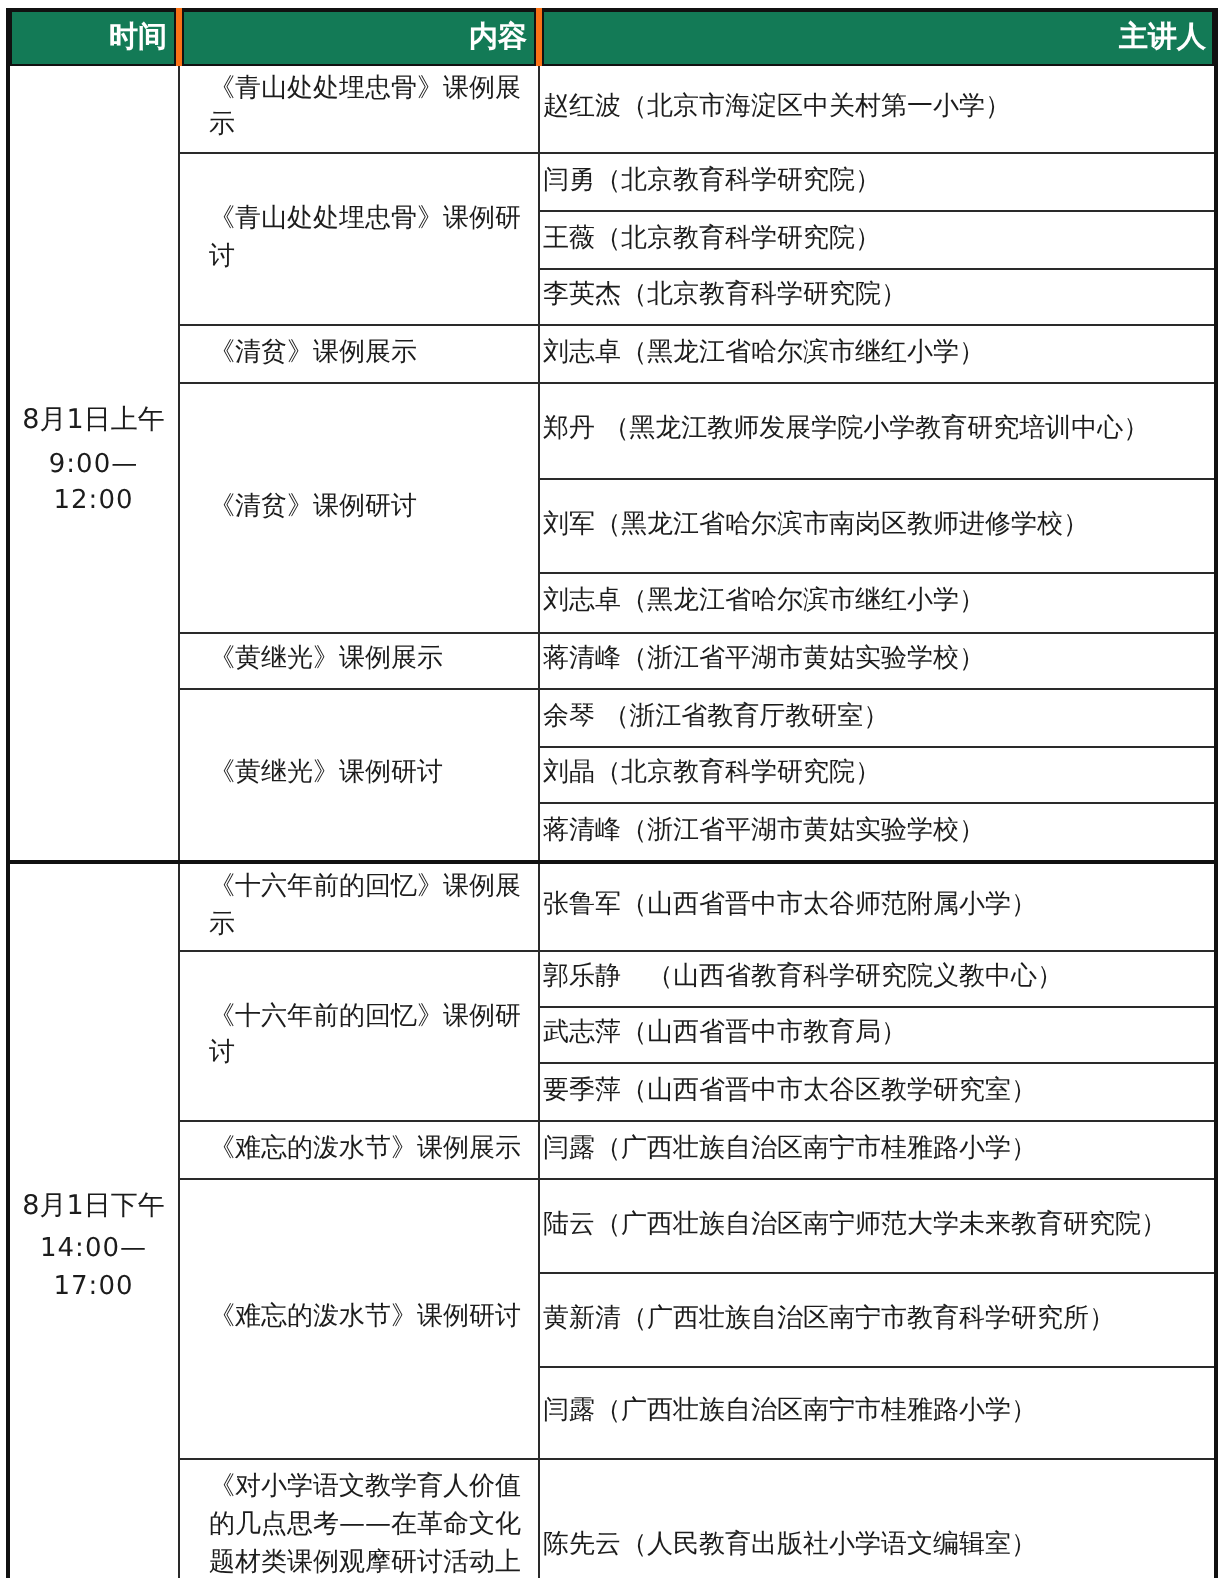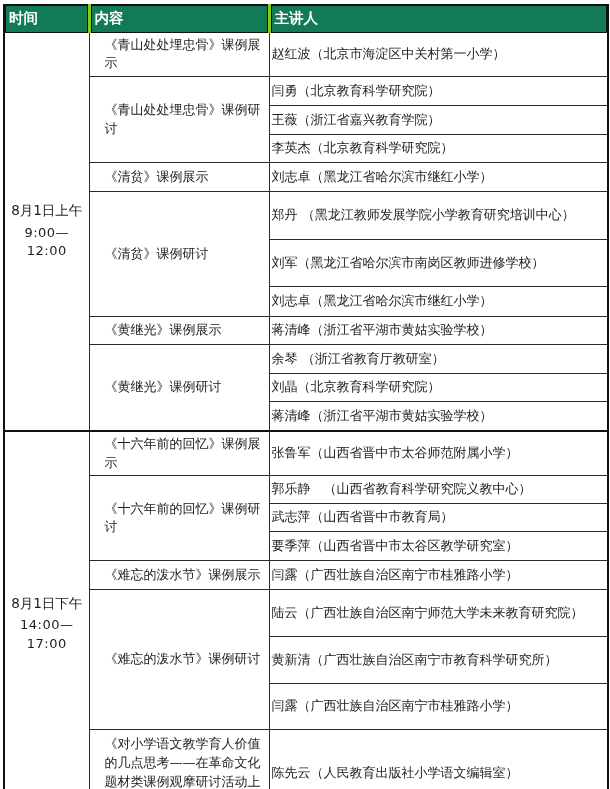--- a/index.html
+++ b/index.html
@@ -24,26 +24,26 @@
   col.c-content { width: 180px; }
   col.c-speaker { width: 339px; }
 
   th {
     background: #137a56;
     color: #ffffff;
     font-size: 14.5px;
     font-weight: bold;
     height: 27px;
     padding: 2px 4px;
-    text-align: left;
+    text-align: right;
     vertical-align: middle;
     border-bottom: 1px solid #111111;
     box-shadow: inset 1px 0 0 #111111, inset -1px 0 0 #111111;
   }
-  th + th { border-left: 3px solid #84cc16; }
+  th + th { border-left: 3px solid #f97316; }
 
   td {
     border: 1px solid #2a2a2a;
     font-size: 13px;
     color: #1c1c1c;
     line-height: 1.45;
     vertical-align: middle;
     padding: 3px 4px;
     overflow: hidden;
   }
@@ -83,21 +83,21 @@
           <div class="time-hours">9:00—12:00</div>
         </td>
         <td class="lesson-cell">《青山处处埋忠骨》课例展示</td>
         <td class="speaker-cell">赵红波（北京市海淀区中关村第一小学）</td>
       </tr>
       <tr style="height:29px">
         <td class="lesson-cell" rowspan="3">《青山处处埋忠骨》课例研讨</td>
         <td class="speaker-cell">闫勇（北京教育科学研究院）</td>
       </tr>
       <tr style="height:29px">
-        <td class="speaker-cell">王薇（浙江省嘉兴教育学院）</td>
+        <td class="speaker-cell">王薇（北京教育科学研究院）</td>
       </tr>
       <tr style="height:28px">
         <td class="speaker-cell">李英杰（北京教育科学研究院）</td>
       </tr>
       <tr style="height:29px">
         <td class="lesson-cell">《清贫》课例展示</td>
         <td class="speaker-cell">刘志卓（黑龙江省哈尔滨市继红小学）</td>
       </tr>
       <tr style="height:48px">
         <td class="lesson-cell" rowspan="3">《清贫》课例研讨</td>

